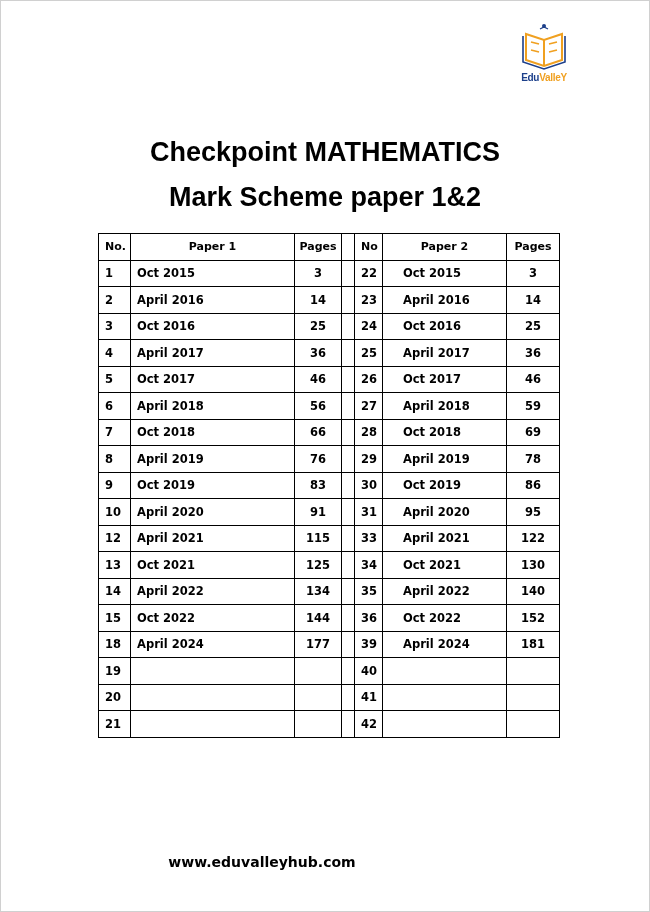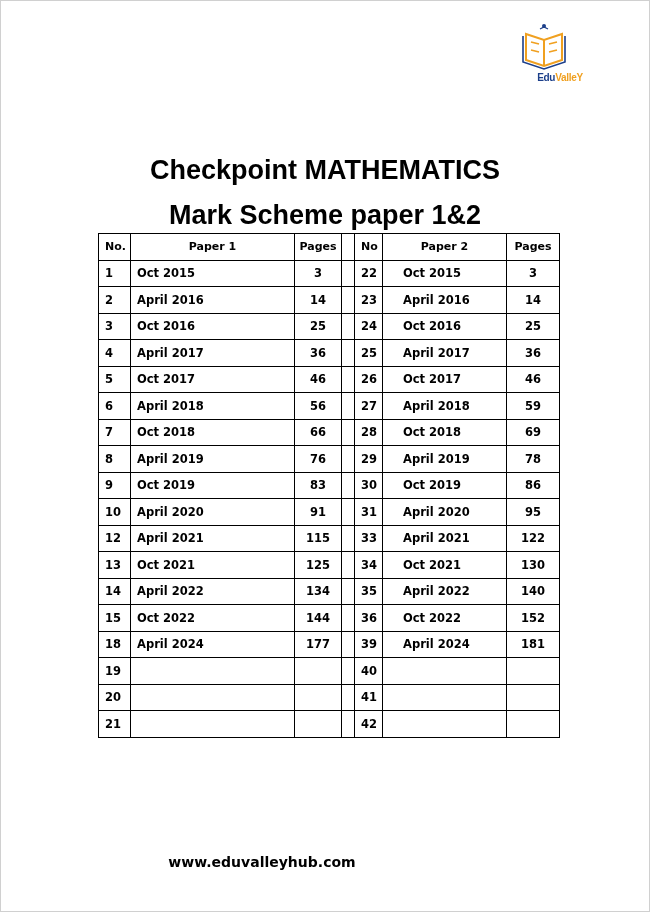--- a/index.html
+++ b/index.html
@@ -15,27 +15,26 @@
     position: absolute; left: 0; top: 0; width: 648px; height: 910px;
     border: 1px solid #d0d0d0;
   }
   .logo {
     position: absolute; left: 518px; top: 22px; width: 52px; height: 66px;
   }
   .logo-text {
     position: absolute; left: 0; top: 50px; width: 52px; text-align: center;
     font-family: "Liberation Sans", sans-serif; font-weight: bold; font-size: 10px;
     letter-spacing: -0.3px;
-    margin-left: 16px;
   }
   .logo-text .edu { color: #1c3f8a; }
   .logo-text .valley { color: #f0a020; }
   .title {
     position: absolute; left: 0; width: 650px; text-align: center;
-    font-family: "Liberation Sans", sans-serif; font-weight: bold; font-size: 27px; margin-top: 18px;
+    font-family: "Liberation Sans", sans-serif; font-weight: bold; font-size: 27px;
   }
   .title.t1 { top: 137px; }
   .title.t2 { top: 182px; }
   table.toc {
     position: absolute; left: 98px; top: 233px;
     border-collapse: collapse;
     font-family: "DejaVu Sans", sans-serif; font-weight: bold; font-size: 11.5px;
   }
   table.toc td, table.toc th {
     border: 1px solid #000;

